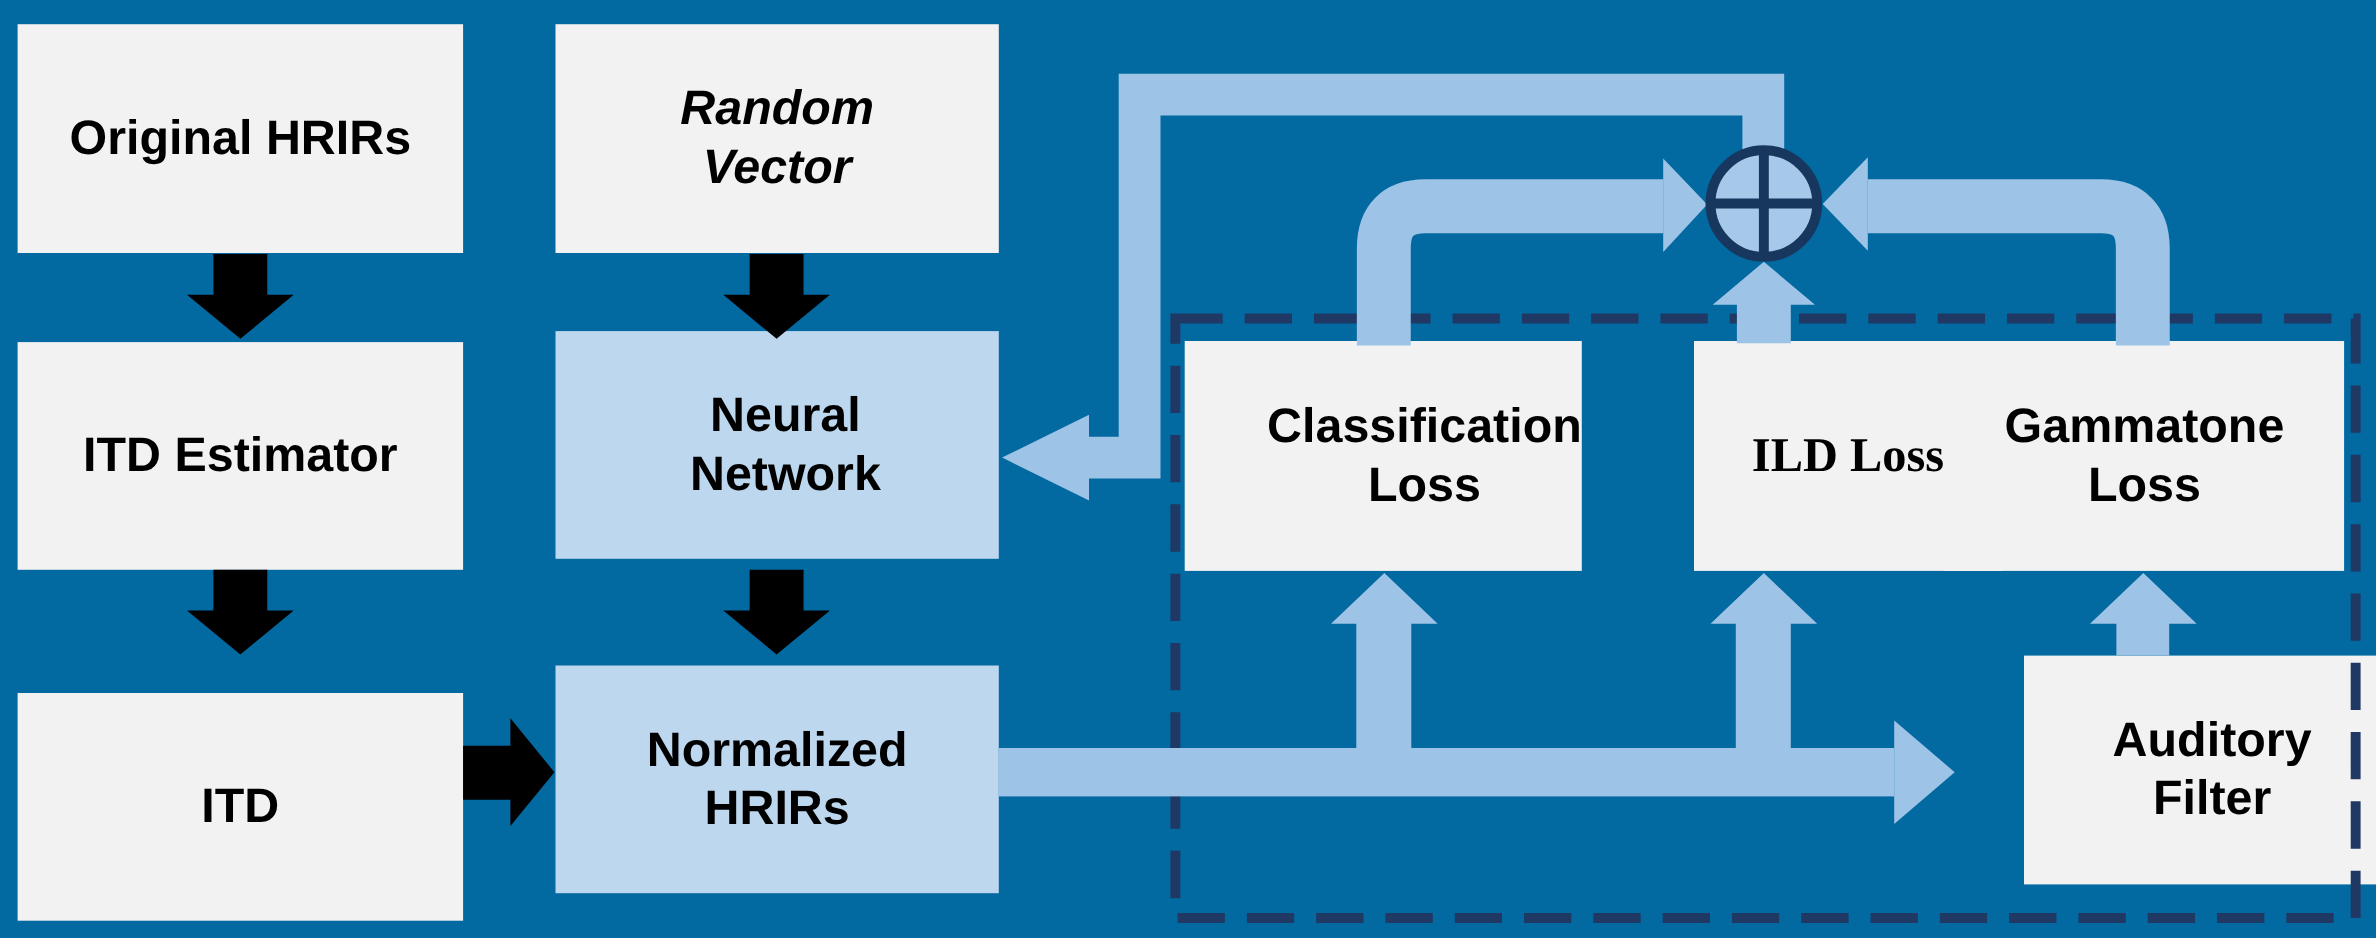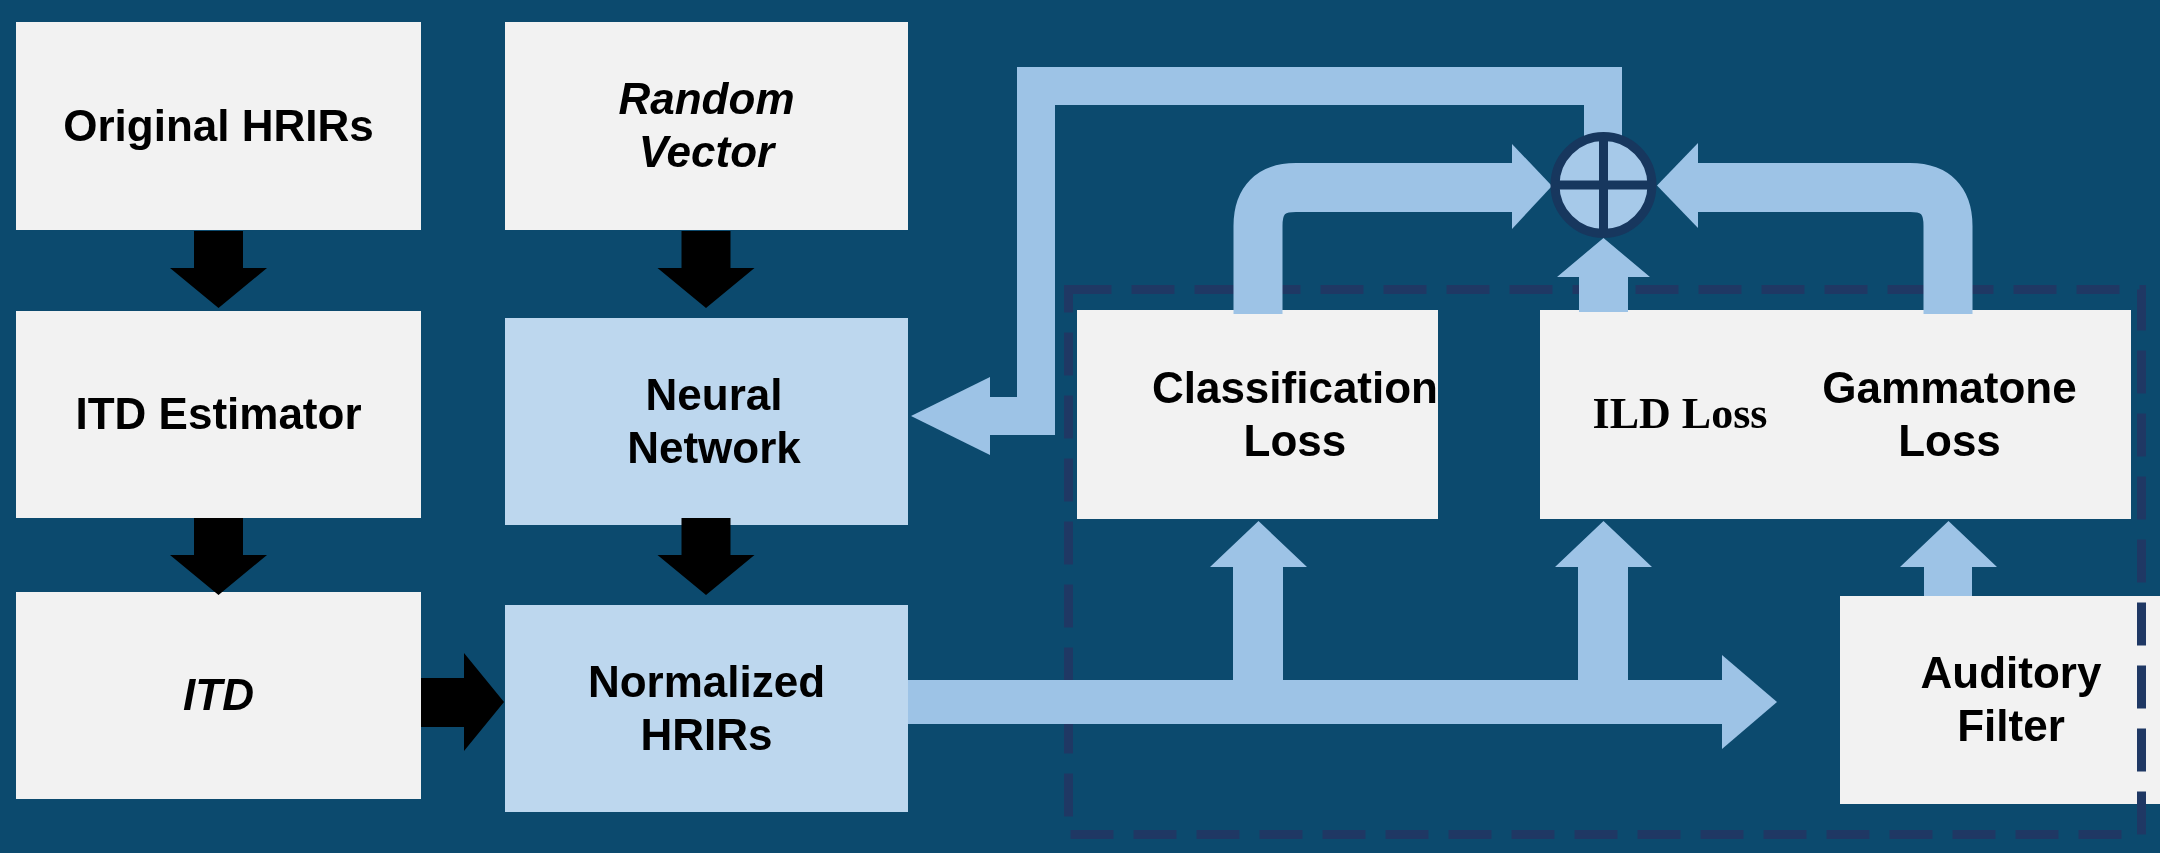--- a/index.html
+++ b/index.html
@@ -1,21 +1,21 @@
 <!DOCTYPE html>
 <html style="--gray_box: #f2f2f2; --blue_box: #bdd7ee; --arrow_blue: #9dc3e6; --navy: #1f3864; --ring_navy: #17375e; --sum_fill: #a6c9e9; --ink: #000000;"><head>
 <meta charset="utf-8">
 <style>
   :root{
     --gray_box:#f2f2f2; --blue_box:#bdd7ee; --arrow_blue:#9dc3e6;
     --navy:#1f3864; --ring_navy:#17375e; --sum_fill:#a6c9e9; --ink:#000000;
   }
   *{margin:0;padding:0;box-sizing:border-box;}
   html,body{width:2160px;height:853px;background:#ffffff;overflow:hidden;}
-  .canvas{position:relative;width:2160px;height:853px;background:#0c4a6e;
+  .canvas{position:relative;width:2160px;height:853px;background:#0369a1;
           font-family:"Liberation Sans", sans-serif;}
   .box{position:absolute;display:flex;align-items:center;justify-content:center;
        text-align:center;font-weight:bold;font-size:44px;line-height:1.2;
        color:var(--ink);}
   .gray{background:var(--gray_box);}
   .blue{background:var(--blue_box);}
   .box-label{white-space:pre-line;}
   svg.layer{position:absolute;left:0;top:0;pointer-events:none;}
   .blue-shape{fill:var(--arrow_blue);}
   .blue-stroke{fill:none;stroke:var(--arrow_blue);stroke-width:49;}
@@ -29,29 +29,29 @@
 <body>
 
 <div class="canvas">
 
   <div class="box gray" style="left:16px;top:22px;width:405px;height:208px;">
     <span class="box-label">Original HRIRs</span>
   </div>
   <div class="box gray" style="left:16px;top:311px;width:405px;height:207px;">
     <span class="box-label">ITD Estimator</span>
   </div>
-  <div class="box gray" style="left:16px;top:592px;width:405px;height:207px;font-style:italic;">
+  <div class="box gray" style="left:16px;top:630px;width:405px;height:207px;">
     <span class="box-label">ITD</span>
   </div>
 
   <div class="box gray" style="left:505px;top:22px;width:403px;height:208px;font-style:italic;">
     <span class="box-label">Random
 Vector</span>
   </div>
-  <div class="box blue" style="left:505px;top:318px;width:403px;height:207px;padding-left:15px;">
+  <div class="box blue" style="left:505px;top:301px;width:403px;height:207px;padding-left:15px;">
     <span class="box-label">Neural
 Network</span>
   </div>
   <div class="box blue" style="left:505px;top:605px;width:403px;height:207px;">
     <span class="box-label">Normalized
 HRIRs</span>
   </div>
 
   <div class="box gray" style="left:1077px;top:310px;width:361px;height:209px;justify-content:flex-end;">
     <span class="box-label">Classification

